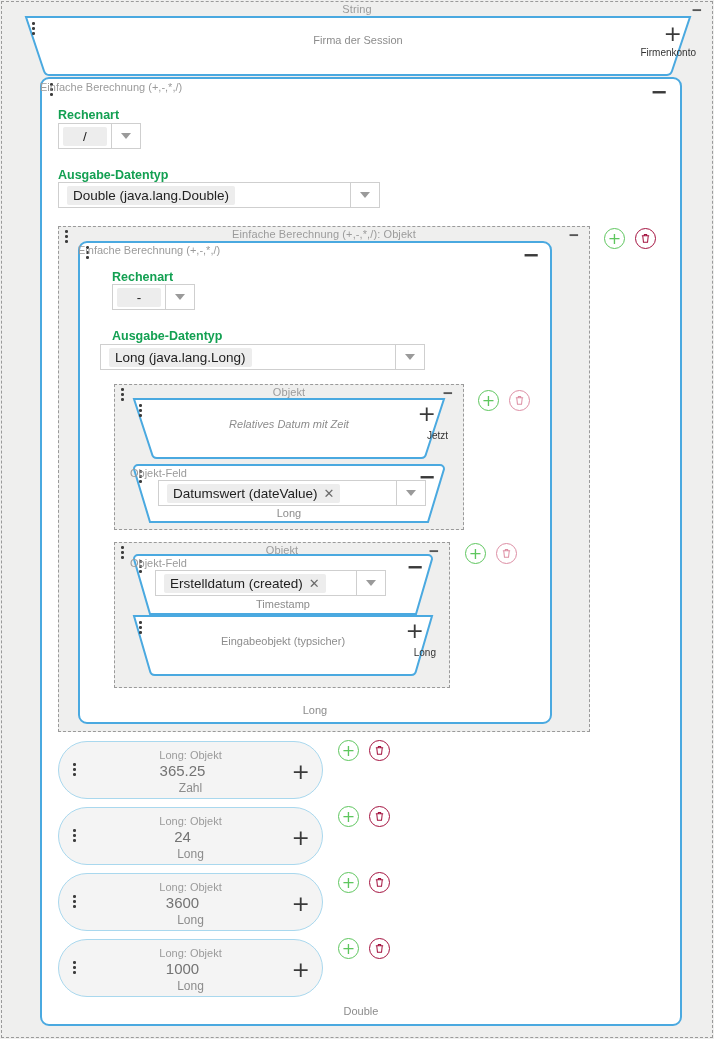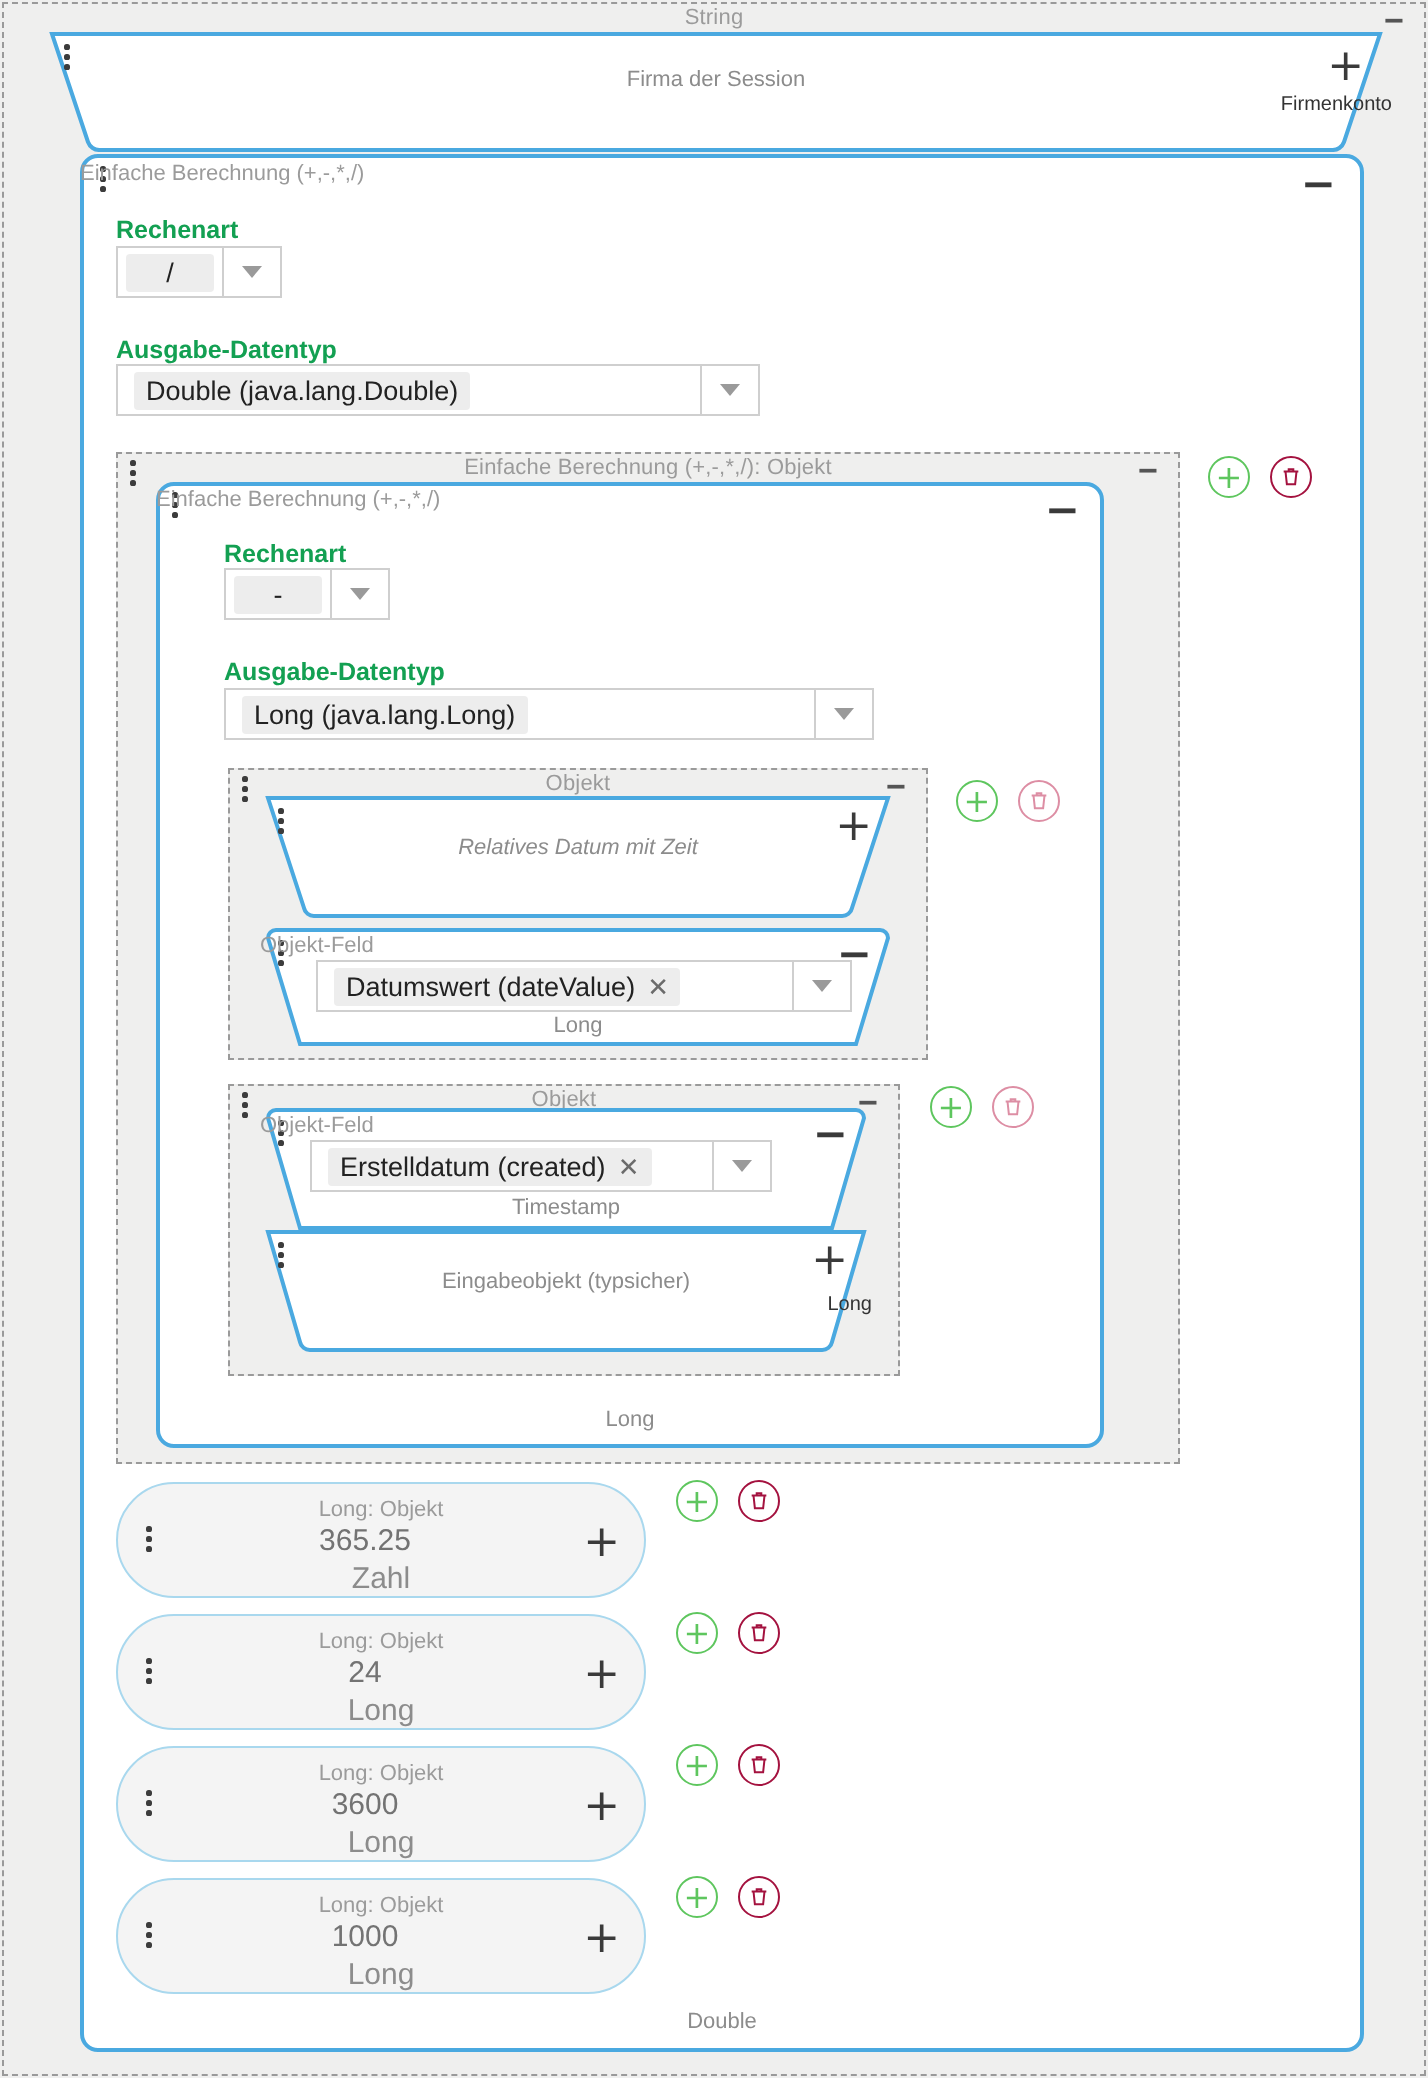--- a/index.html
+++ b/index.html
@@ -112,21 +112,21 @@
   
   .pill{
     position:absolute;
     border:1.6px solid #a9d8ee;
     background:#f4f4f4;
     border-radius:34px;
     height:58px;
   }
   .pill .t{ position:absolute; left:0;right:0; top:7px; text-align:center; font-size:11px; color:#9b9b9b;}
   .pill .v{ position:absolute; left:0;right:16px; top:20px; text-align:center; font-size:15px; color:#737373;}
-  .pill .b{ position:absolute; left:0;right:0; top:39px; text-align:center; font-size:15px; color:#8c8c8c;}
+  .pill .b{ position:absolute; left:0;right:0; top:39px; text-align:center; font-size:12px; color:#8c8c8c;}
   .pill .handle{ left:14px; top:21px; }
   .pill .plusbig{ right:12px; top:22px; }
 </style>
 </head>
 <body>
 
 <div class="dashed" style="position:absolute;left:1px;top:1px;width:712px;height:1037px;">
 
   <div class="slotlabel">String</div>
   <div class="minus-slot">−</div>
@@ -215,21 +215,21 @@
   <div class="sel narrow" style="left:110px;top:282px;width:83px;">
     <div class="val">
       <span class="chip" style="min-width:44px;justify-content:center;">-</span>
     </div>
     <div class="arrow">
         <i></i>
       </div>
   </div>
 
   <div class="flabel" style="left:110px;top:327px;">Ausgabe-Datentyp</div>
-  <div class="sel" style="left:110px;top:342px;width:325px;">
+  <div class="sel" style="left:98px;top:342px;width:325px;">
     <div class="val">
       <span class="chip">Long (java.lang.Long)</span>
     </div>
     <div class="arrow">
         <i></i>
       </div>
   </div>
 
   <div class="dashed" style="position:absolute;left:112px;top:382px;width:350px;height:146px;">
     <div class="slotlabel">Objekt</div>
@@ -253,20 +253,21 @@
     <svg viewBox="0 0 318 62" preserveAspectRatio="none">
       <path d="M 4 1 H 314 L 296 56 a5 5 0 0 1 -5 4 H 27 a5 5 0 0 1 -5 -4 L 4 1 Z" fill="#ffffff" stroke="#4aa9e0" stroke-width="2"></path>
     </svg>
     <div class="handle" style="left:9px;top:6px;">
       <i></i>
         <i></i>
         <i></i>
     </div>
     <div class="plusbig" style="right:12px;top:8px;">+</div>
     <div class="bx-sub" style="top:20px;font-style:italic;">Relatives Datum mit Zeit</div>
+    <div class="bx-main" style="top:32px;">Jetzt</div>
   </div>
 
   <div class="bluebox" style="left:128px;top:462px;width:318px;height:60px;">
     <svg viewBox="0 0 318 60" preserveAspectRatio="none">
       <path d="M 4 5 a4 4 0 0 1 4 -4 H 310 a4 4 0 0 1 4 4 L 298 58 H 20 L 4 5 Z" fill="#ffffff" stroke="#4aa9e0" stroke-width="2"></path>
     </svg>
     <div class="handle" style="left:9px;top:6px;">
       <i></i>
         <i></i>
         <i></i>

